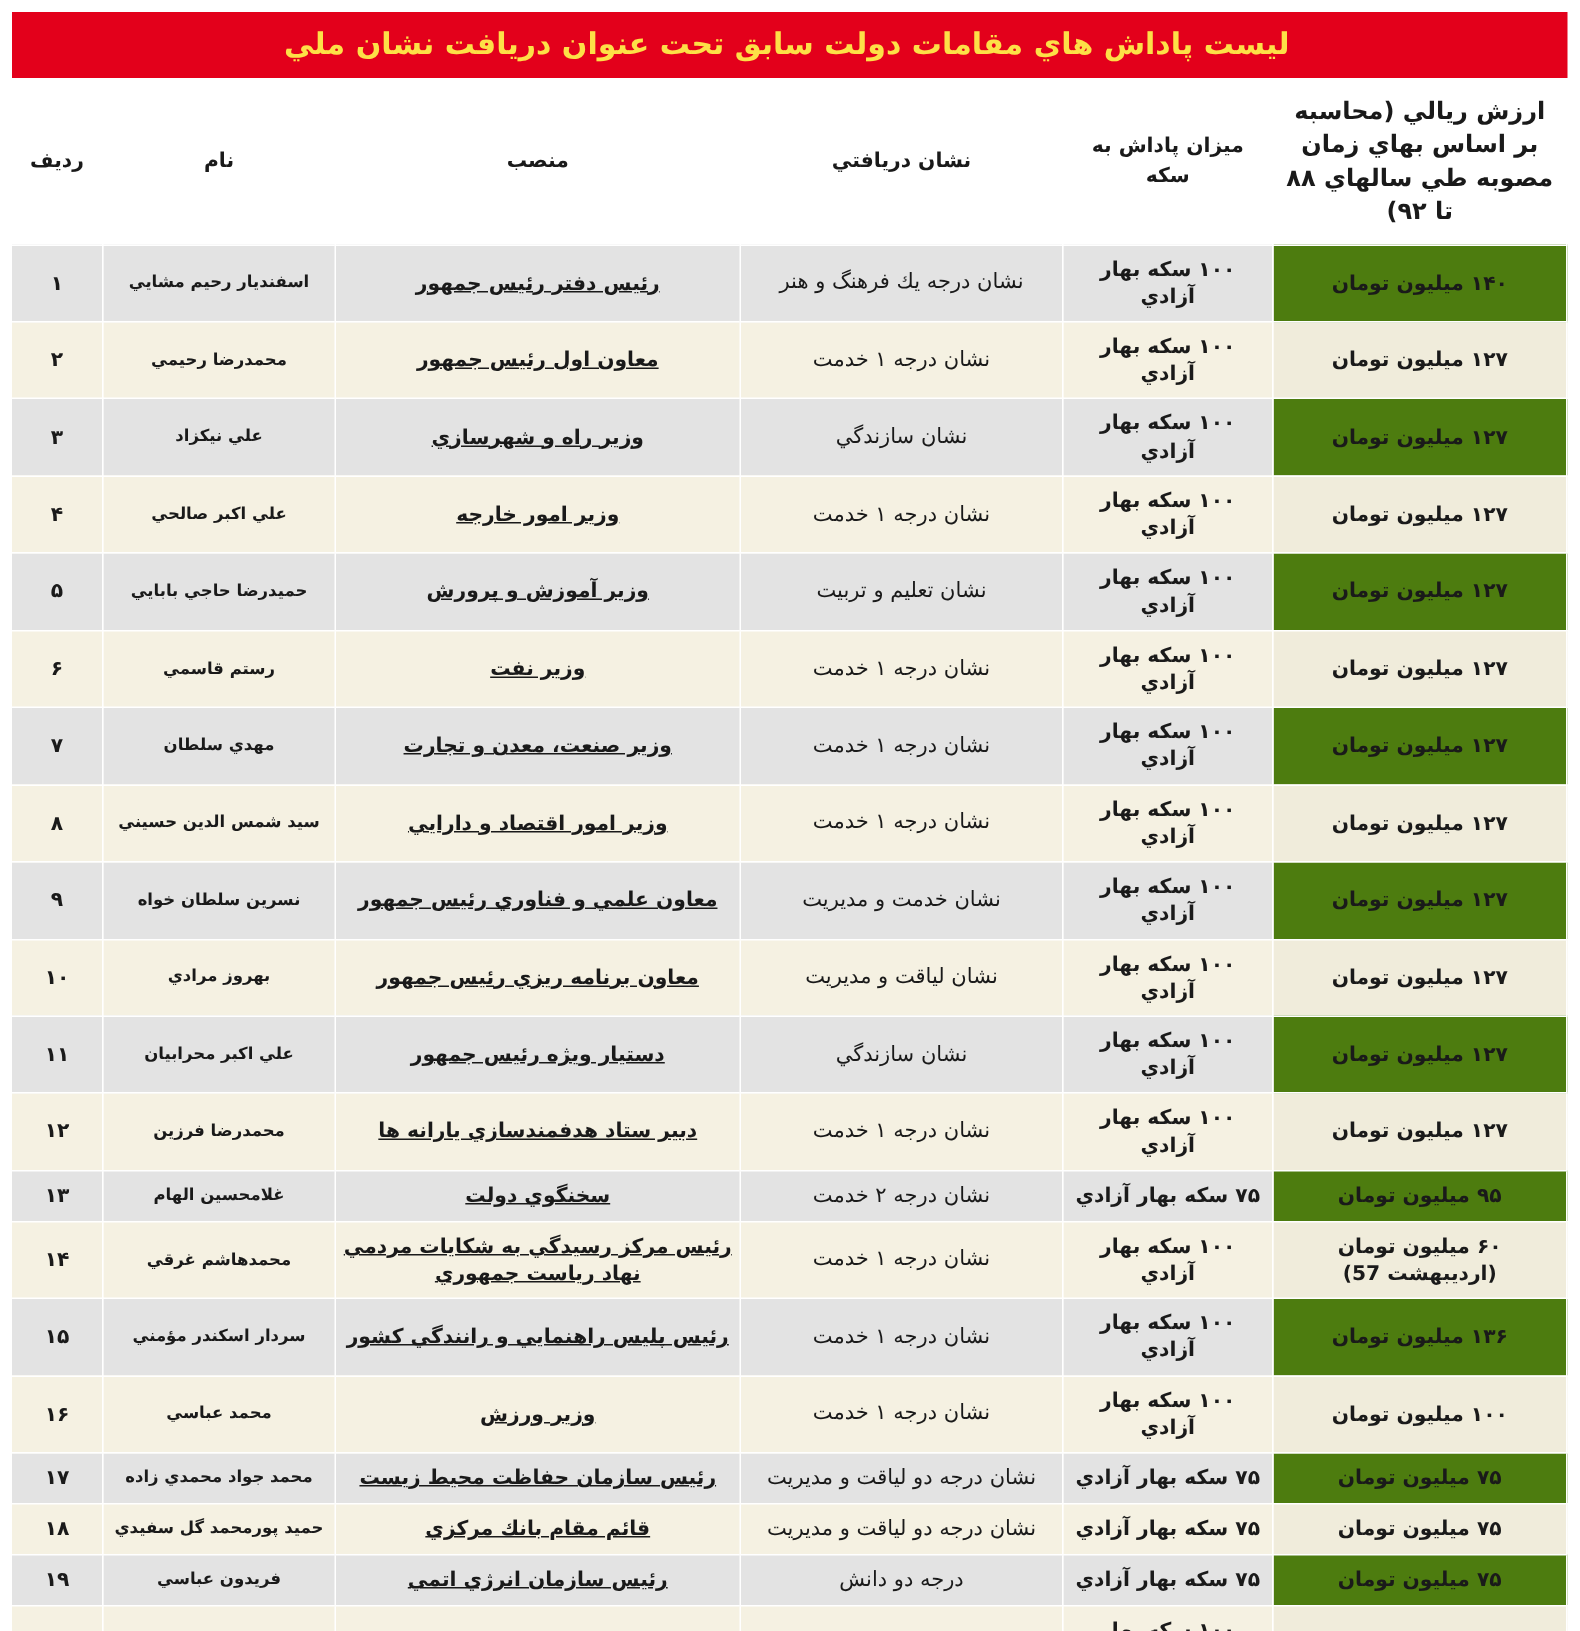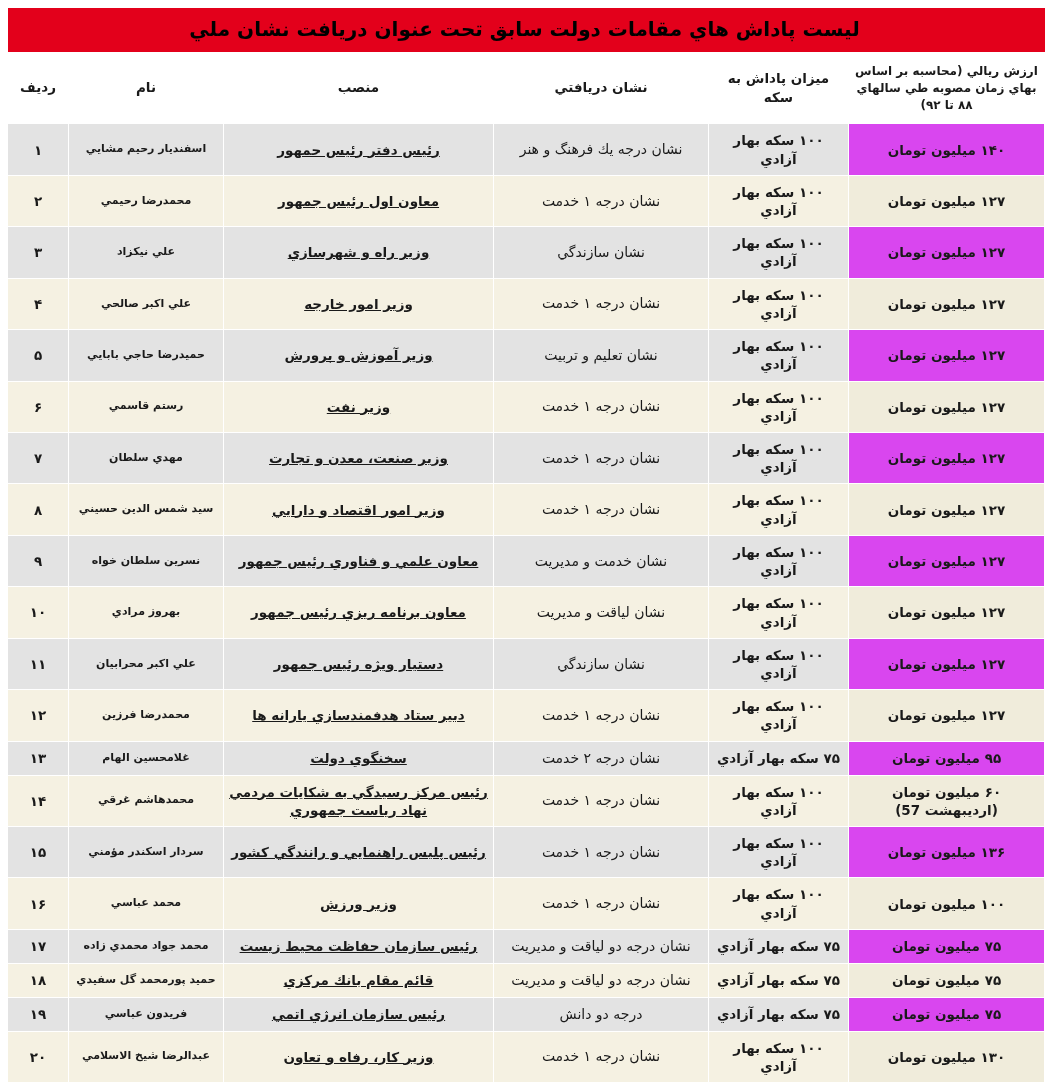--- a/index.html
+++ b/index.html
@@ -13,21 +13,21 @@
     color: #1a1a1a;
   }
   .sheet {
     width: 1053px;
     box-sizing: border-box;
     padding: 8px 8px 0 8px;
     background: #ffffff;
   }
   .title-bar {
     background: #e3001b;
-    color: #000000;
+    color: #fde047;
     text-align: center;
     font-size: 20px;
     font-weight: bold;
     padding: 9px 6px 11px 2px;
     letter-spacing: 0;
   }
   table.report {
     width: 1037px;
     border-collapse: collapse;
     table-layout: fixed;
@@ -41,21 +41,21 @@
   thead th {
     background: #ffffff;
     color: #1a1a1a;
     font-weight: bold;
     font-size: 13.5px;
     padding: 10px 4px;
     border: 1px solid #ffffff;
     line-height: 1.45;
   }
   thead th.c-value {
-    font-size: 12px;
+    font-size: 16px;
     line-height: 1.4;
   }
   
   col.c-value  { width: 196px; }
   col.c-coins  { width: 140px; }
   col.c-medal  { width: 215px; }
   col.c-post   { width: 270px; }
   col.c-name   { width: 155px; }
   col.c-row    { width: 61px; }
 
@@ -68,21 +68,21 @@
   tbody tr.odd  td { background: #e3e3e3; }
   tbody tr.even td { background: #f5f1e2; }
 
   tbody td.c-value { font-weight: bold; font-size: 13.5px; }
   tbody td.c-coins { font-weight: bold; font-size: 13.5px; }
   tbody td.c-medal { font-size: 14px; }
   tbody td.c-post  { font-weight: bold; font-size: 13.5px; text-decoration: underline; }
   tbody td.c-name  { font-weight: bold; font-size: 11px; }
   tbody td.c-row   { font-weight: bold; font-size: 13.5px; }
 
-  tbody tr.odd td.c-value { background: #d946ef; }
+  tbody tr.odd td.c-value { background: #4d7c0f; }
   tbody tr.even td.c-value { background: #f0ecdb; }
 </style>
 </head>
 <body>
 
 <div class="sheet">
 
   <div class="title-bar">ليست پاداش هاي مقامات دولت سابق تحت عنوان دريافت نشان ملي</div>
 
   <table class="report">

